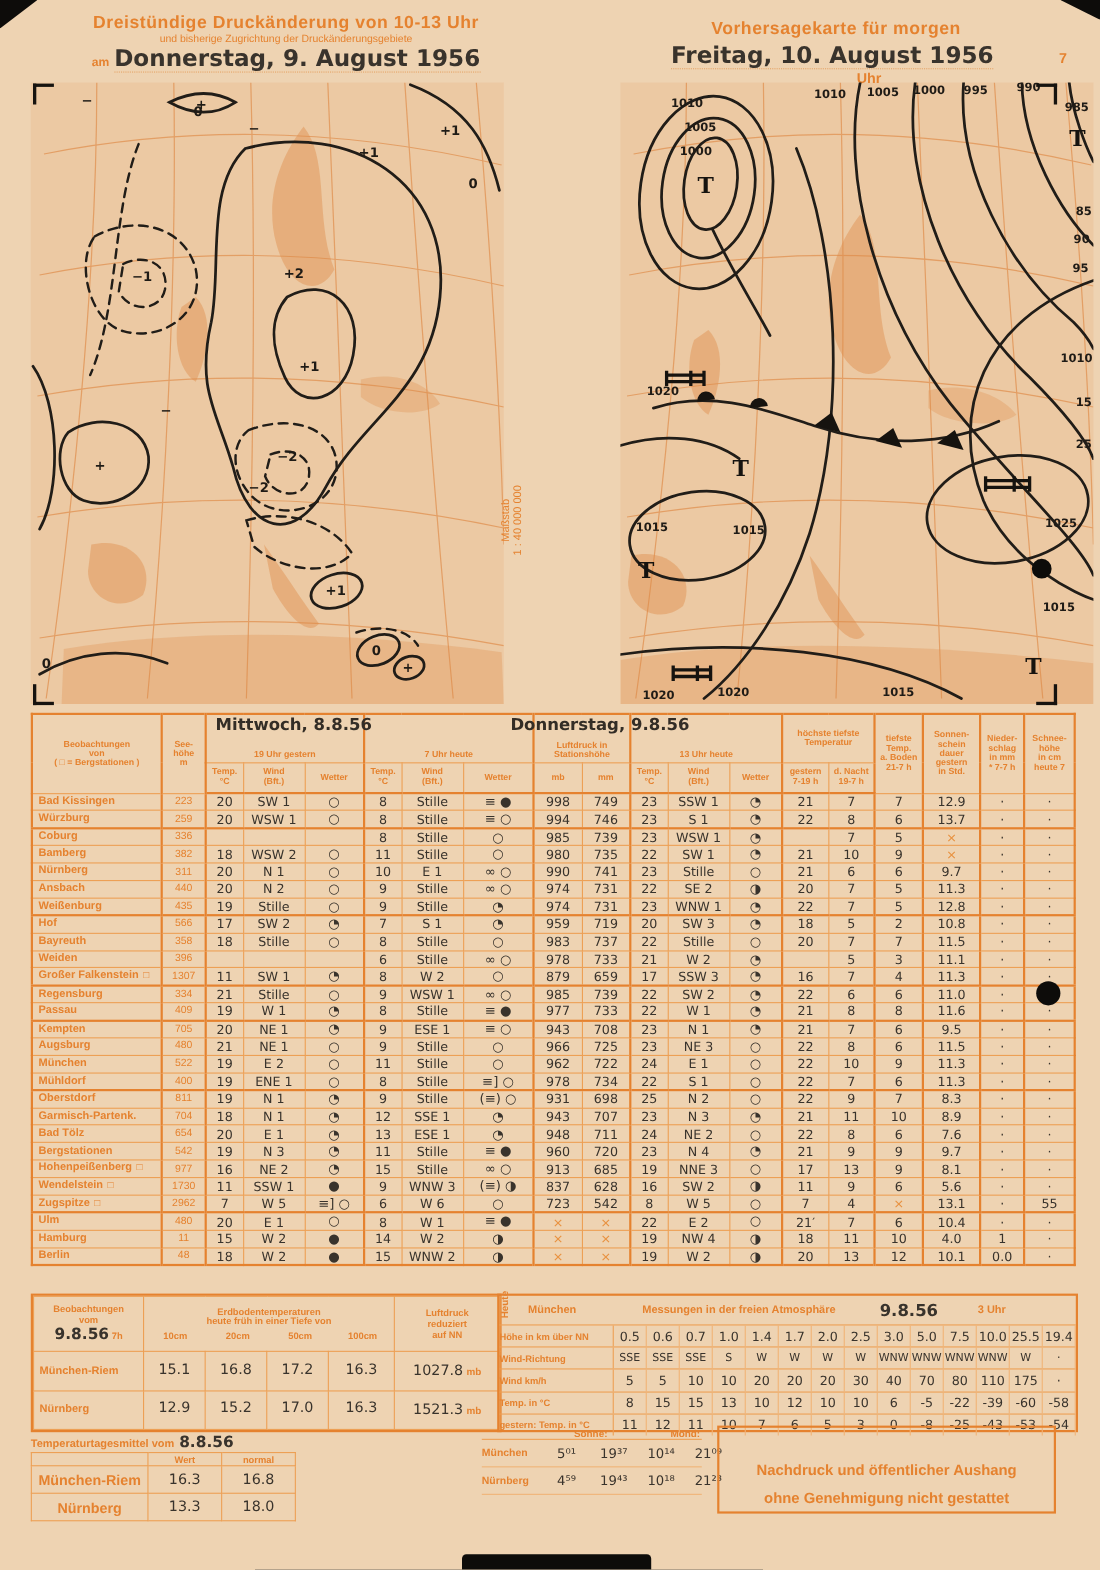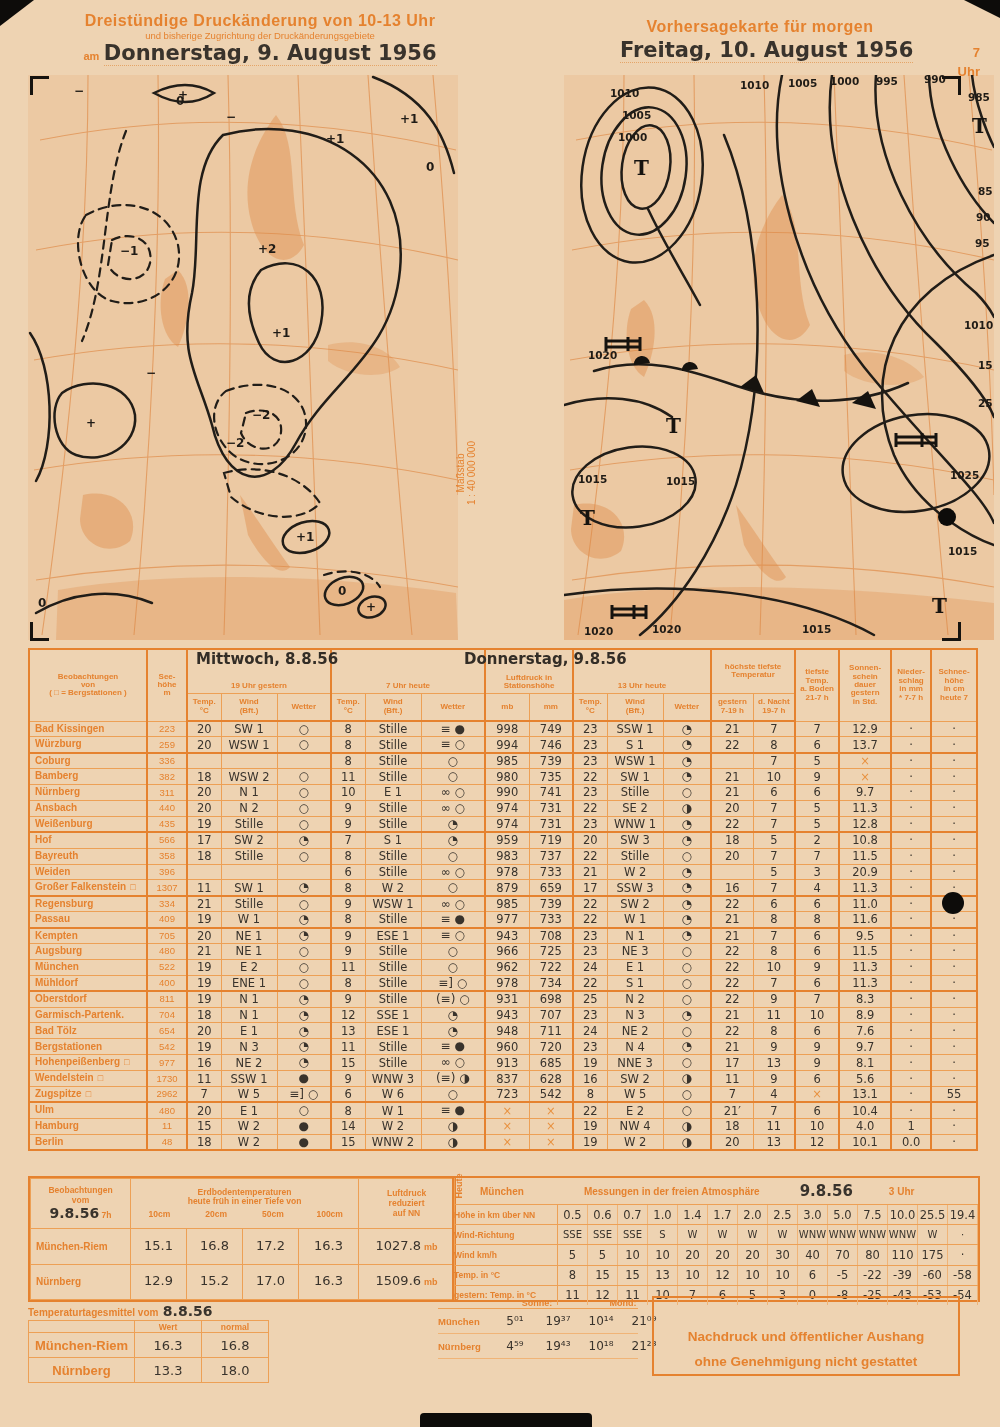--- a/index.html
+++ b/index.html
@@ -96,21 +96,21 @@
     <div class="t-main pr">Dreistündige Druckänderung von 10-13 Uhr</div>
     <div class="t-sub pr">und bisherige Zugrichtung der Druckänderungsgebiete</div>
     <div style="margin-top:0;">
       <span class="pr" style="font-size:11px;font-weight:bold;">am</span>
       <span class="hw hw-date dotline">Donnerstag, 9. August 1956</span>
     </div>
   </div>
 
   <div class="abs" style="left:540px;top:18px;width:440px;text-align:center;">
     <div class="t-main pr">Vorhersagekarte für morgen</div>
-    <div style="margin-top:2px;text-align:right;padding-left:60px;">
+    <div style="margin-top:2px;text-align:center;padding-left:60px;">
       <span class="hw hw-date dotline">Freitag, 10. August 1956</span>
       <span class="pr" style="font-size:13px;font-weight:bold;margin-left:55px;">7 Uhr</span>
     </div>
   </div>
 
   <div class="mapbox" style="left:28px;">
     <svg width="430" height="565" viewBox="0 0 430 565">
 
       <g class="map-grid">
         <path d="M60,0 C60,180 38,390 14,560"></path>
@@ -587,21 +587,21 @@
           <td class="hw">Stille</td>
           <td class="hw wx">∞ ○</td>
           <td class="hw">978</td>
           <td class="hw">733</td>
           <td class="hw">21</td>
           <td class="hw">W 2</td>
           <td class="hw wx">◔</td>
           <td class="hw"></td>
           <td class="hw">5</td>
           <td class="hw">3</td>
-          <td class="hw">20.9</td>
+          <td class="hw">11.1</td>
           <td class="hw">·</td>
           <td class="hw">·</td>
         </tr>
 
         <tr>
           <td class="c-name"><span>Großer Falkenstein</span><span class="berg">□</span></td>
           <td class="c-el">1307</td>
           <td class="hw">11</td>
           <td class="hw">SW 1</td>
           <td class="hw wx">◔</td>
@@ -1021,21 +1021,21 @@
             <td class="hw">16.3</td>
             <td><span class="hw">1027.8</span><span class="mbu">mb</span></td>
           </tr>
 
           <tr style="height:35px;">
             <td class="pr" style="font-size:10px;font-weight:bold;text-align:left;padding-left:5px;">Nürnberg</td>
             <td class="hw">12.9</td>
             <td class="hw">15.2</td>
             <td class="hw">17.0</td>
             <td class="hw">16.3</td>
-            <td><span class="hw">1509.6</span><span class="mbu">mb</span></td>
+            <td><span class="hw">1521.3</span><span class="mbu">mb</span></td>
           </tr>
         </tbody>
     </table>
   </div>
 
   <div class="blk" style="left:452px;top:1176px;width:524px;height:122px;">
     <div class="at-title">
       <span style="margin-left:26px;">München</span>
       <span style="margin-left:60px;">Messungen in der freien Atmosphäre</span>
       <span class="hw" style="margin-left:40px;font-size:15px;font-weight:bold;">9.8.56</span>

